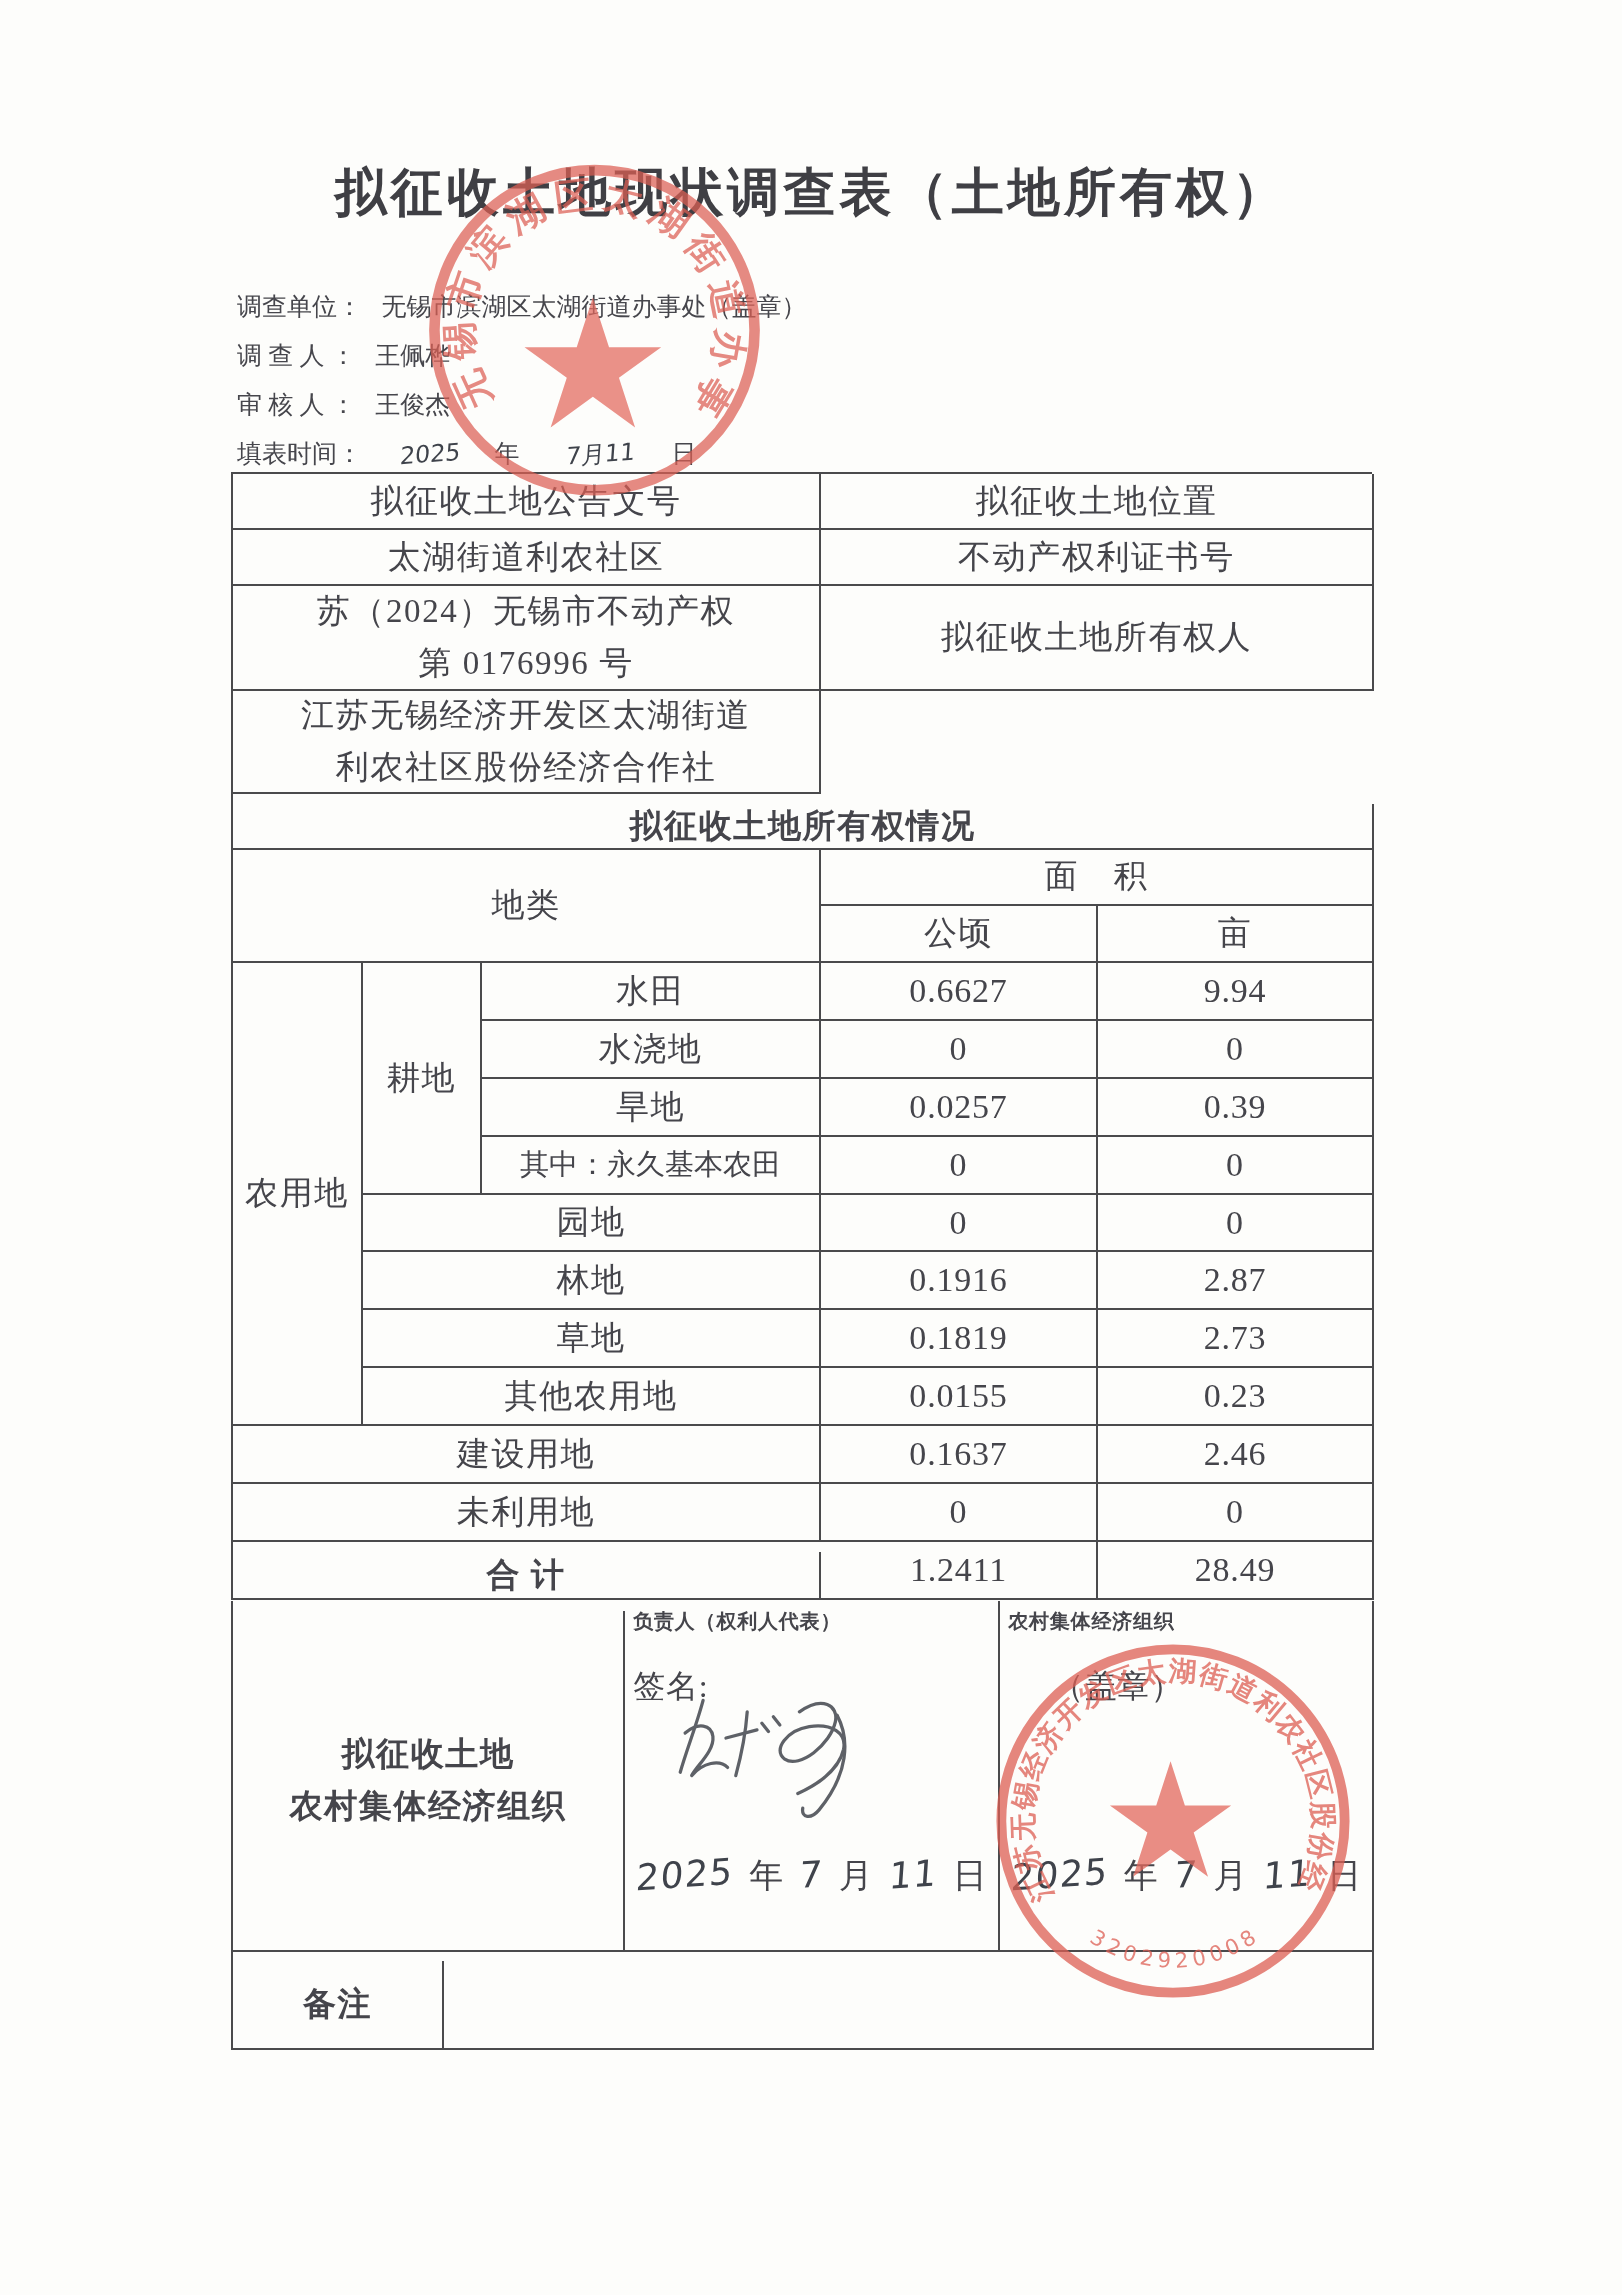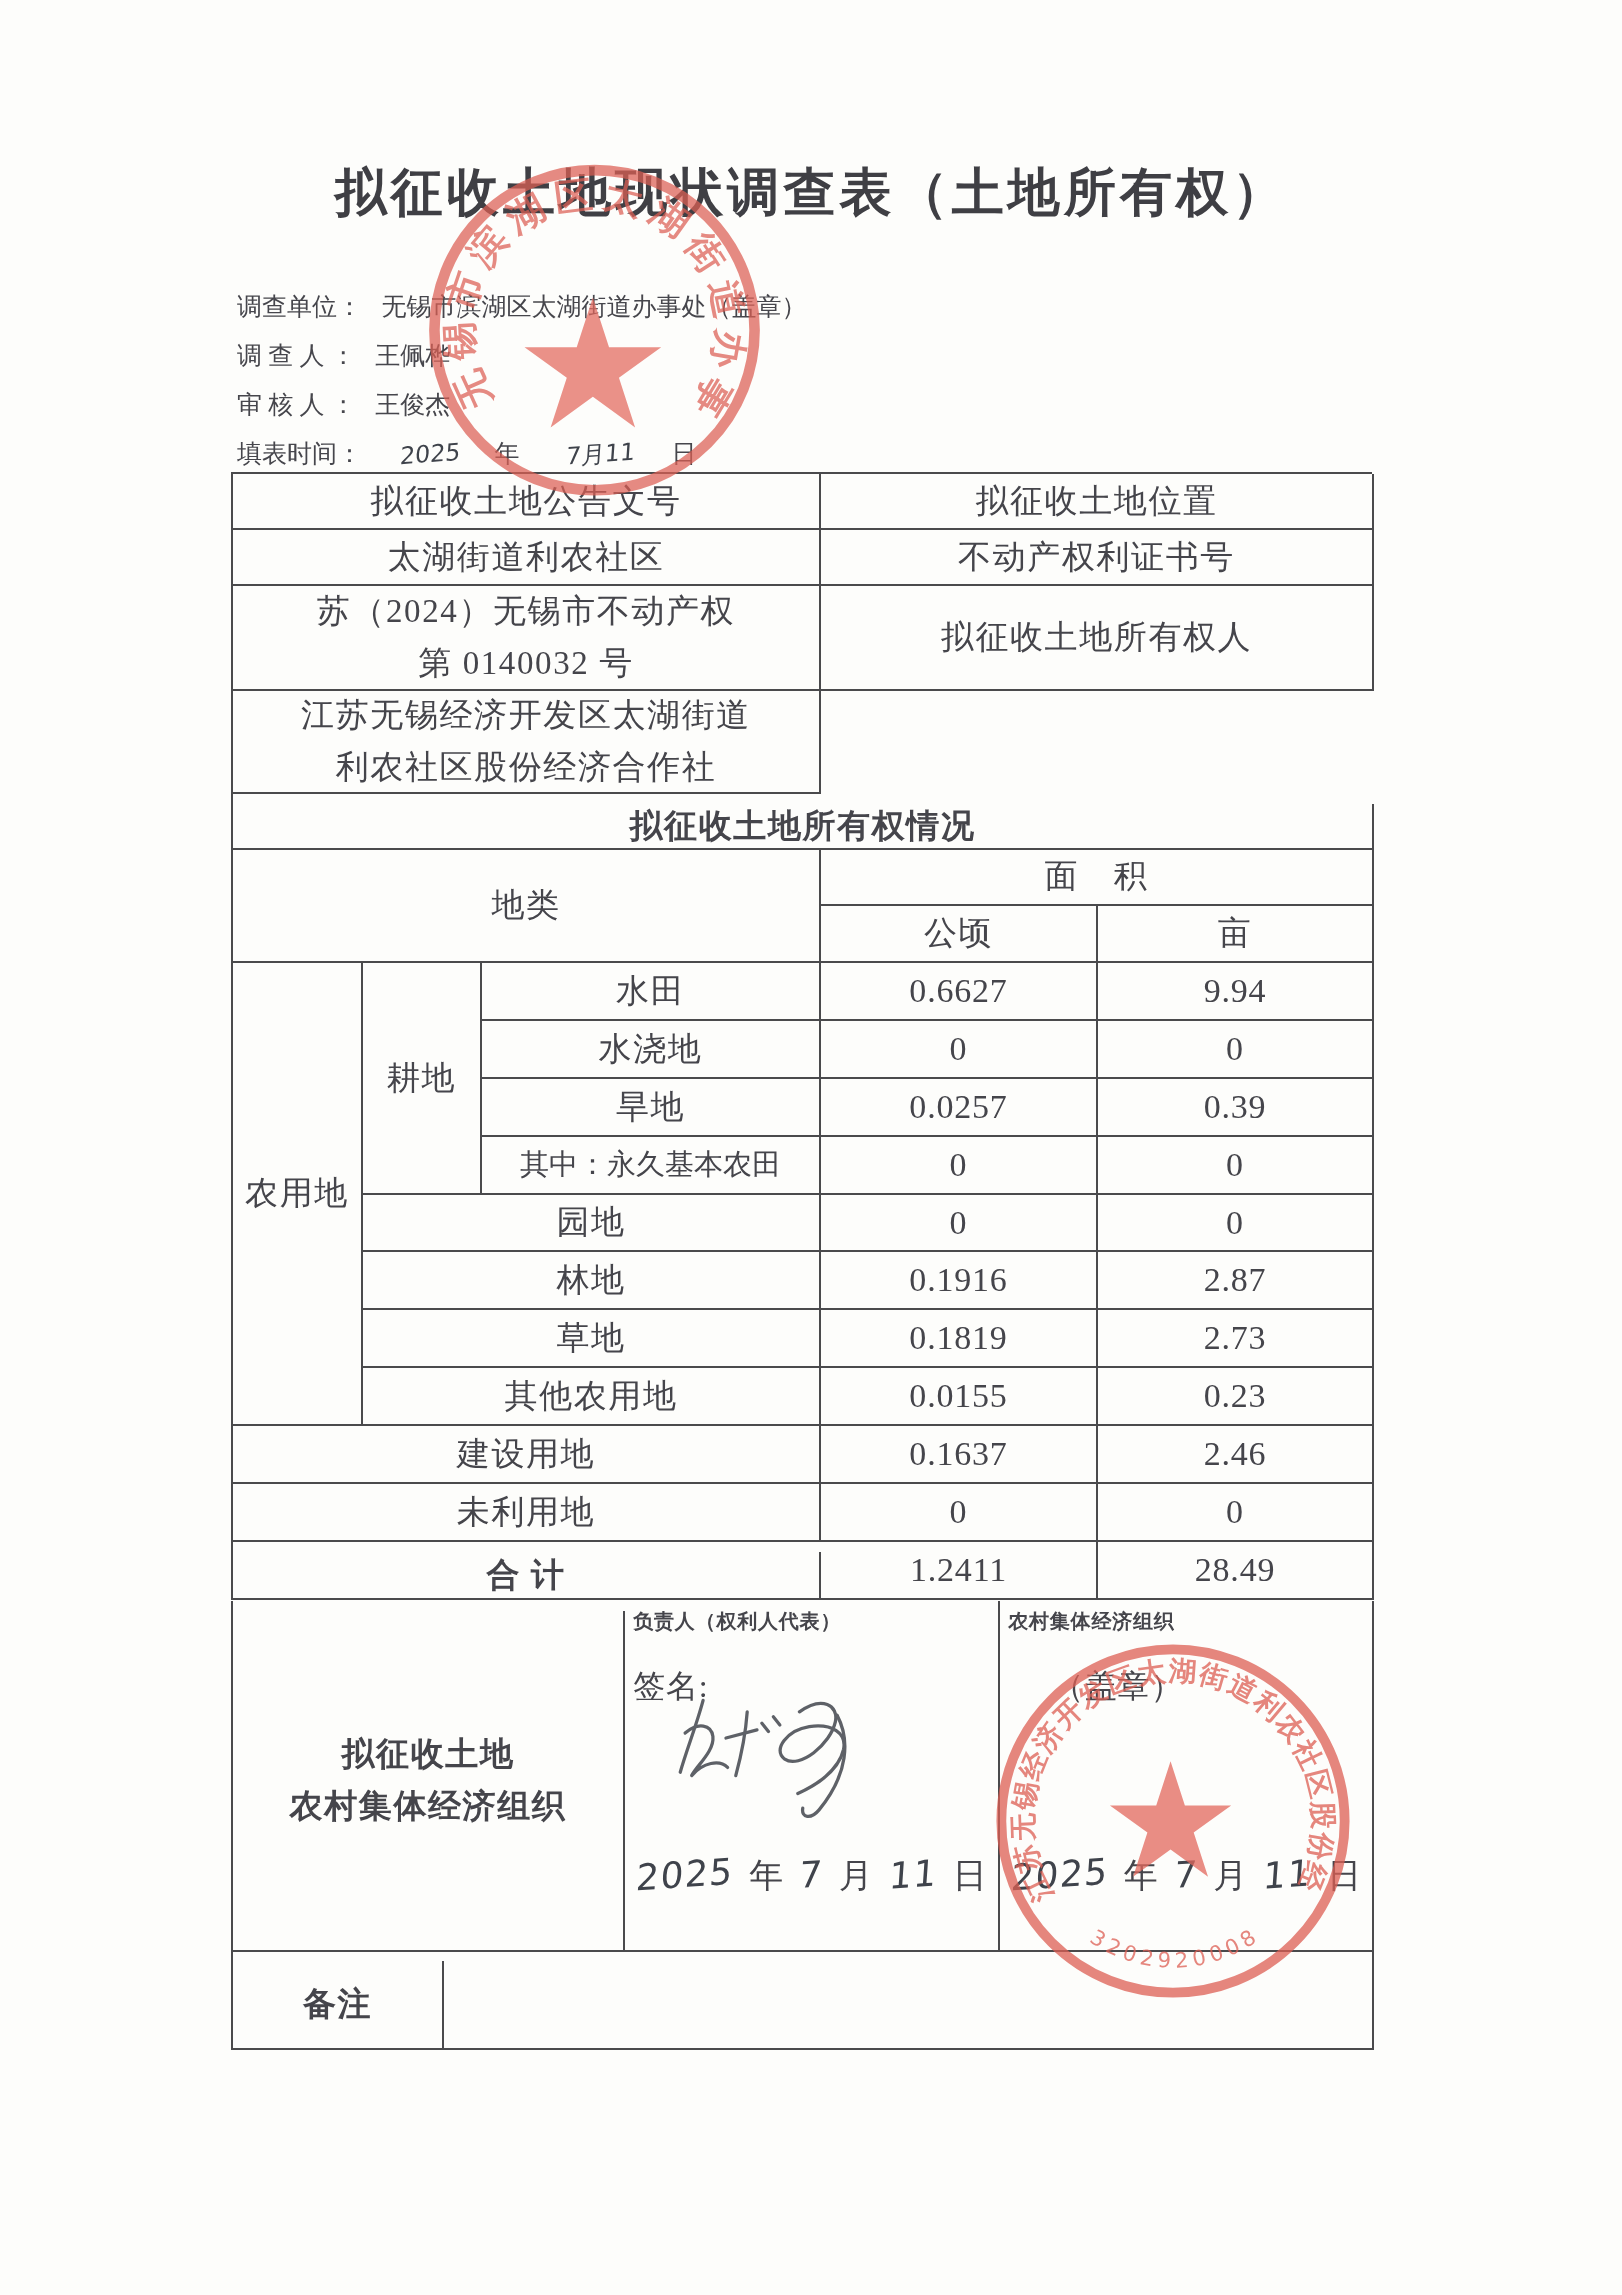--- a/index.html
+++ b/index.html
@@ -103,21 +103,21 @@
       <span>填表时间：</span><span class="hw" style="margin-left:38px">2025</span><span style="margin-left:34px">年</span><span class="hw" style="margin-left:47px">7月11</span><span style="margin-left:36px">日</span>
     </div>
   </div>
 
   <div class="tsec first" style="top:472px;grid-template-columns:588px 553px;grid-template-rows:56px 56px 105px 103px 56px;">
     <div class="cell">拟征收土地公告文号</div>
     <div class="cell">拟征收土地位置</div>
     <div class="cell">太湖街道利农社区</div>
     <div class="cell">不动产权利证书号</div>
     <div class="cell">
-      <div class="two-line"><span>苏（2024）无锡市不动产权</span><br><span>第 0140032 号</span></div>
+      <div class="two-line"><span>苏（2024）无锡市不动产权</span><br><span>第 0176996 号</span></div>
     </div>
     <div class="cell">拟征收土地所有权人</div>
     <div class="cell">
       <div class="two-line"><span>江苏无锡经济开发区太湖街道</span><br><span>利农社区股份经济合作社</span></div>
     </div>
     <div class="cell b" style="grid-column:1/3">拟征收土地所有权情况</div>
   </div>
 
   <div class="tsec" style="top:849px;grid-template-columns:130px 119px 339px 277px 276px;grid-template-rows:57px 57px 58px 58px 58px 58px 57px 58px 58px 58px 58px 58px 58px;">
 

